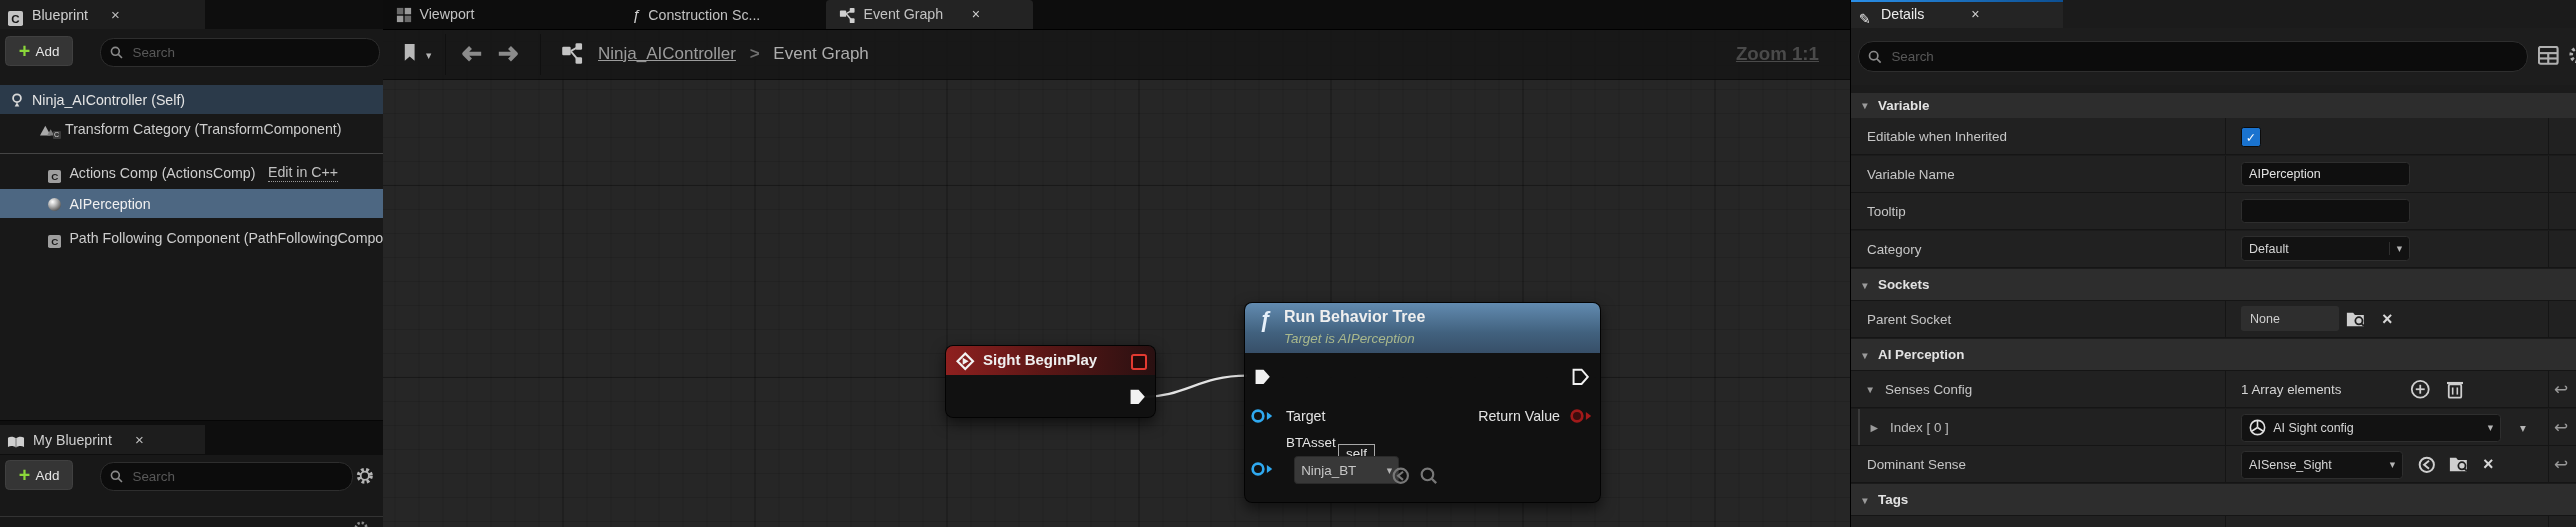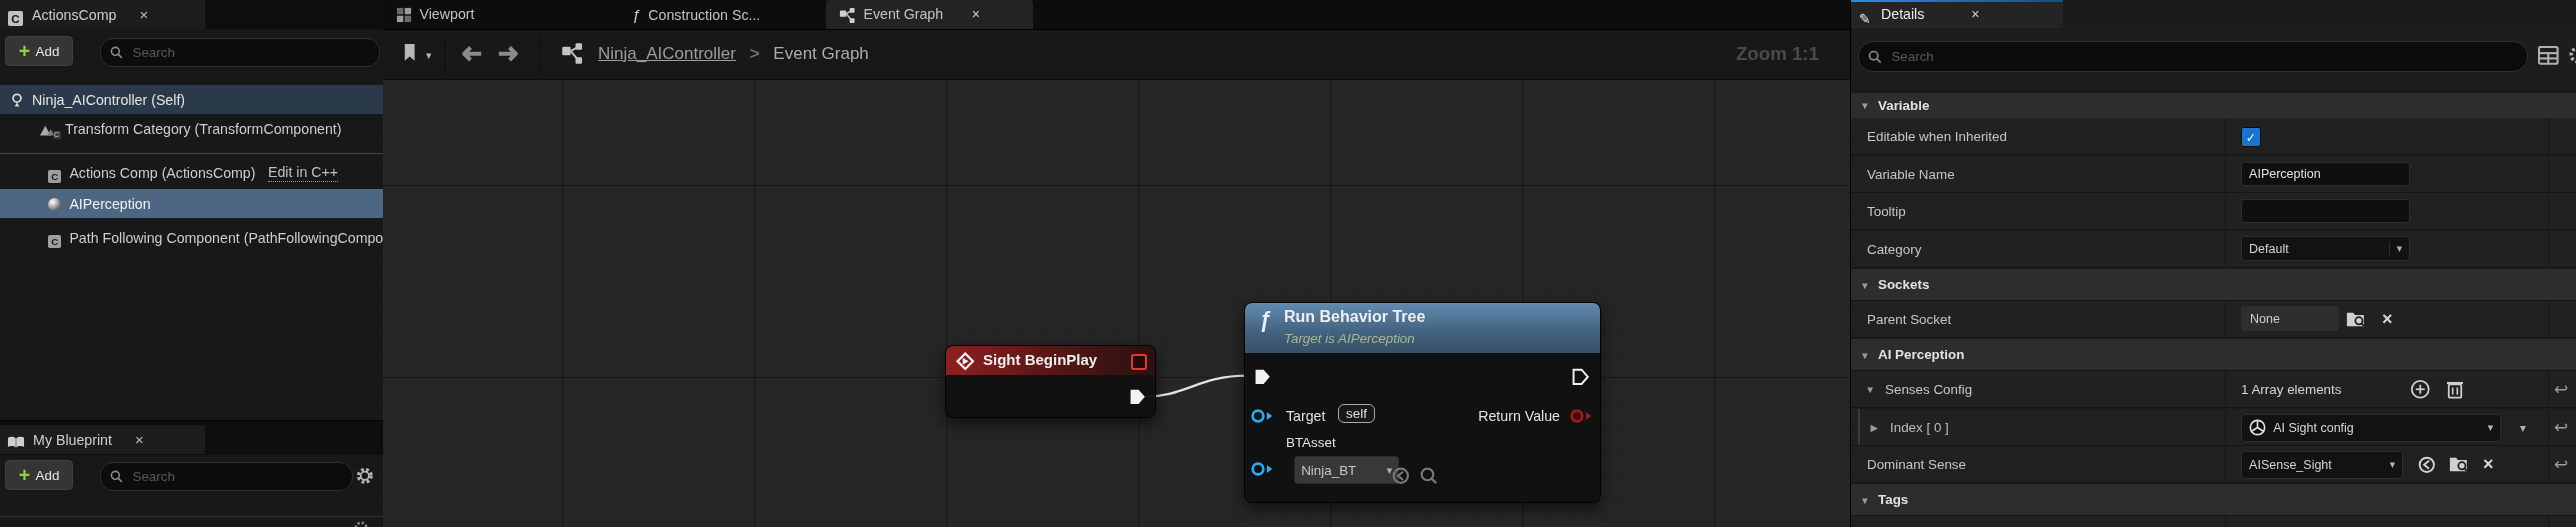--- a/index.html
+++ b/index.html
@@ -44,32 +44,32 @@
     background-size:192px 192px,192px 192px,24px 24px,24px 24px;
     background-position:-12.5px -7.1px;}
   .gtabbar{position:absolute;left:383px;top:0;width:1467px;height:29px;background:#0d0d0d;border-bottom:0.9px solid #000;z-index:5;}
   .gtab{position:absolute;top:0;height:29px;line-height:29px;color:#c2c2c2;font-size:14.2px;white-space:nowrap;}
   .gtab.active{background:#232323;border-radius:3.6px 3.6px 0 0;}
   .fnglyph{font-style:italic;font-size:15px;color:#cfcfcf;}
   .gtoolbar{position:absolute;left:383px;top:29px;width:1467px;height:50px;background:rgba(23,23,23,.92);
             border-bottom:0.9px solid rgba(0,0,0,.45);z-index:4;}
   .tsep{position:absolute;top:4.5px;height:41px;width:0.9px;background:#101010;}
   .crumb{font-size:17px;line-height:50px;white-space:nowrap;}
-  .zoomlabel{font-size:18.7px;font-weight:bold;color:#4a4a4a;line-height:50px;text-align:right;}
+  .zoomlabel{font-size:18.7px;font-weight:bold;color:#4a4a4a;line-height:50px;text-align:right;text-decoration:underline;}
 
   .node{position:absolute;background:rgba(17,17,17,.96);border:0.9px solid rgba(0,0,0,.8);border-radius:8px;
         box-shadow:0 5.3px 14.2px rgba(0,0,0,.55);z-index:3;}
   .node-header{position:absolute;left:0;top:0;right:0;border-radius:7.1px 7.1px 0 0;overflow:hidden;}
   .hdr-red{background:linear-gradient(90deg,#8f201f 0%,#5d1716 45%,#291011 100%);}
   .hdr-blue{background:linear-gradient(180deg,#628bb0 0%,#41617e 60%,#374f68 100%);}
   .node-title{position:absolute;font-weight:bold;color:#efefef;white-space:nowrap;}
   .node-sub{position:absolute;font-style:italic;color:#a9b88c;font-size:13.4px;white-space:nowrap;}
   .pinlabel{position:absolute;color:#e3e3e3;font-size:14.2px;white-space:nowrap;}
-  .selfbox{position:absolute;border:0.9px solid #a8a8a8;border-radius:6px;color:#e0e0e0;font-size:13.4px;
-           padding:0.9px 7.1px;background:rgba(30,30,30,.6);}
+  .selfbox{position:absolute;border:0.9px solid #a8a8a8;border-radius:0;color:#e0e0e0;font-size:13.4px;
+           padding:0.9px 7.1px;background:rgba(30,30,30,.6);margin-top:40px;}
   .btcombo{position:absolute;background:#383838;border:0.9px solid #2a2a2a;border-radius:3.6px;display:flex;
            align-items:center;justify-content:space-between;padding:0 6.2px;color:#c7c7c7;font-size:13.4px;}
   .delegate-box{position:absolute;width:11.6px;height:11.6px;border:2.2px solid #e23a31;border-radius:2.7px;background:#230909;}
   .wire{position:absolute;left:0;top:0;z-index:2;pointer-events:none;}
 
   
   .details{position:absolute;left:1850px;top:0;width:726px;height:528px;background:#1b1b1b;border-left:1.8px solid #000;}
   .dtab{position:absolute;left:0;top:0;width:212px;height:28px;background:#242424;line-height:28px;font-size:14.2px;color:#ececec;}
   .dtab::before{content:"";position:absolute;left:0;top:0;width:100%;height:1.8px;
                 background:linear-gradient(90deg,#2a8fe8,#0c4f92);}
@@ -95,21 +95,21 @@
   .guide{position:absolute;left:7.1px;top:0;bottom:0;width:1.8px;background:#3a3a3a;}
 </style>
 </head>
 <body>
 
 <div id="app">
 
   <div class="left-col">
 
     <div class="ptab" style="left:0;width:205px;">
-      <span class="cbadge" style="margin:0 9px 0 8px;"><span>C</span></span><span>ActionsComp</span><span class="tclose">×</span>
+      <span class="cbadge" style="margin:0 9px 0 8px;"><span>C</span></span><span>Blueprint</span><span class="tclose">×</span>
     </div>
 
     <div class="panel-body" style="top:29px;height:391px;">
       <button class="add-btn" style="left:5.3px;top:7.1px;">
         <span class="plus">+</span>
         <span>Add</span>
       </button>
       <div class="search-pill" style="left:100px;top:9px;width:260px;">
         <svg width="13.4" height="13.4" viewBox="0 0 15 15">
             <circle cx="6" cy="6" r="4.4" fill="none" stroke="#8a8a8a" stroke-width="1.8"></circle>

